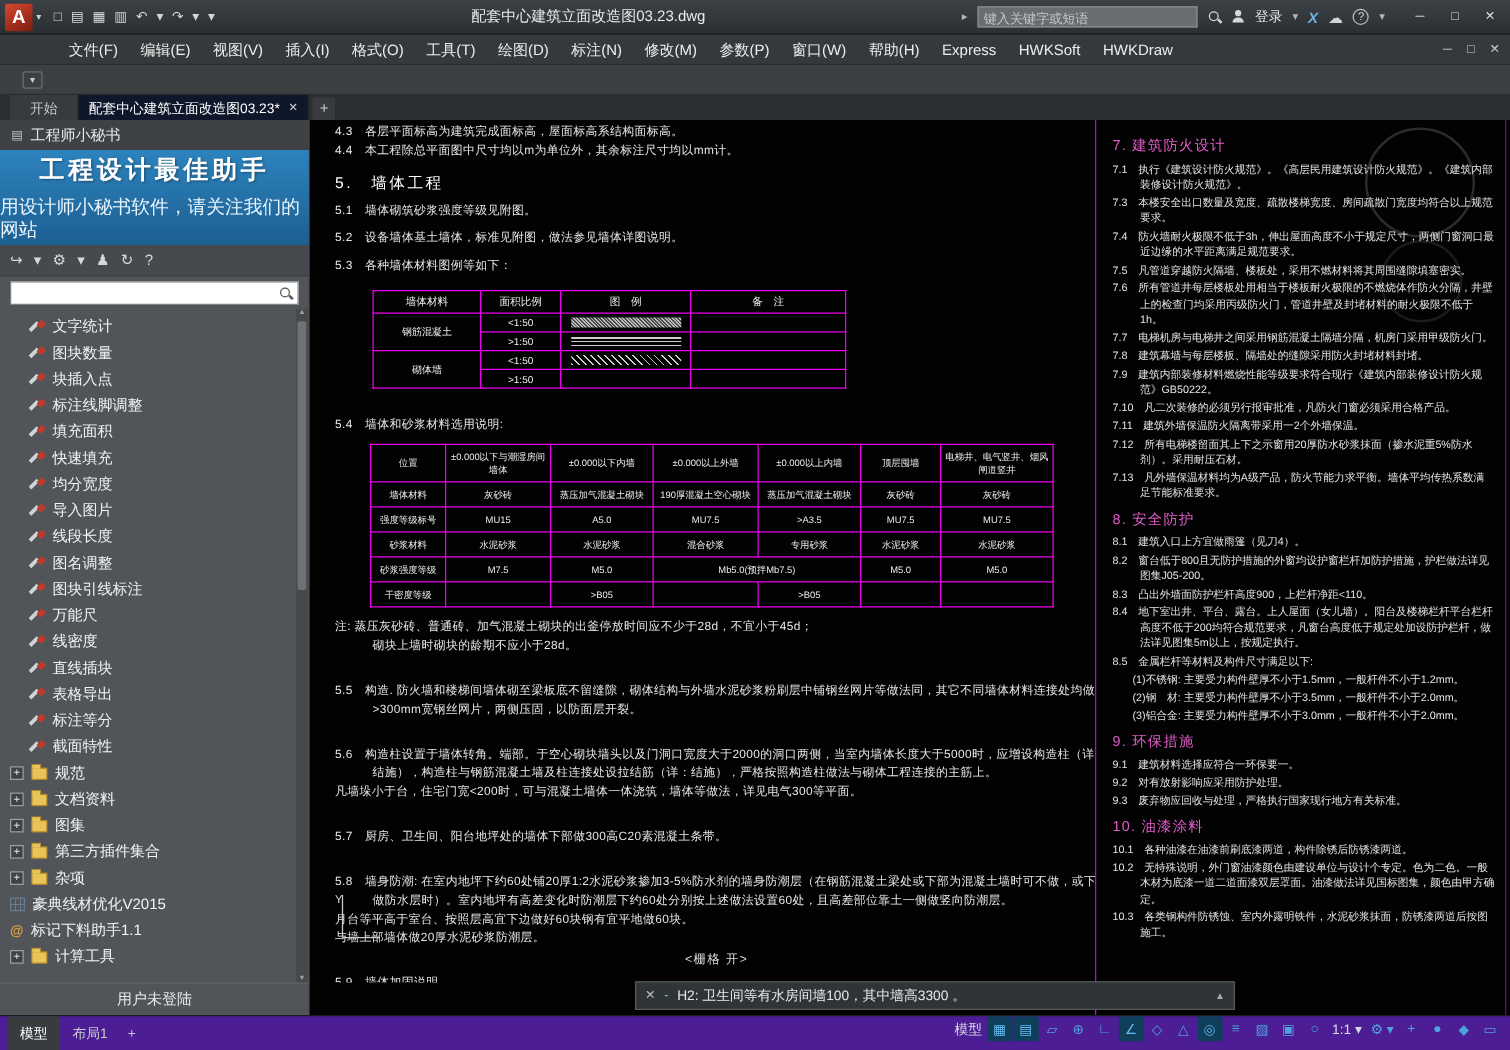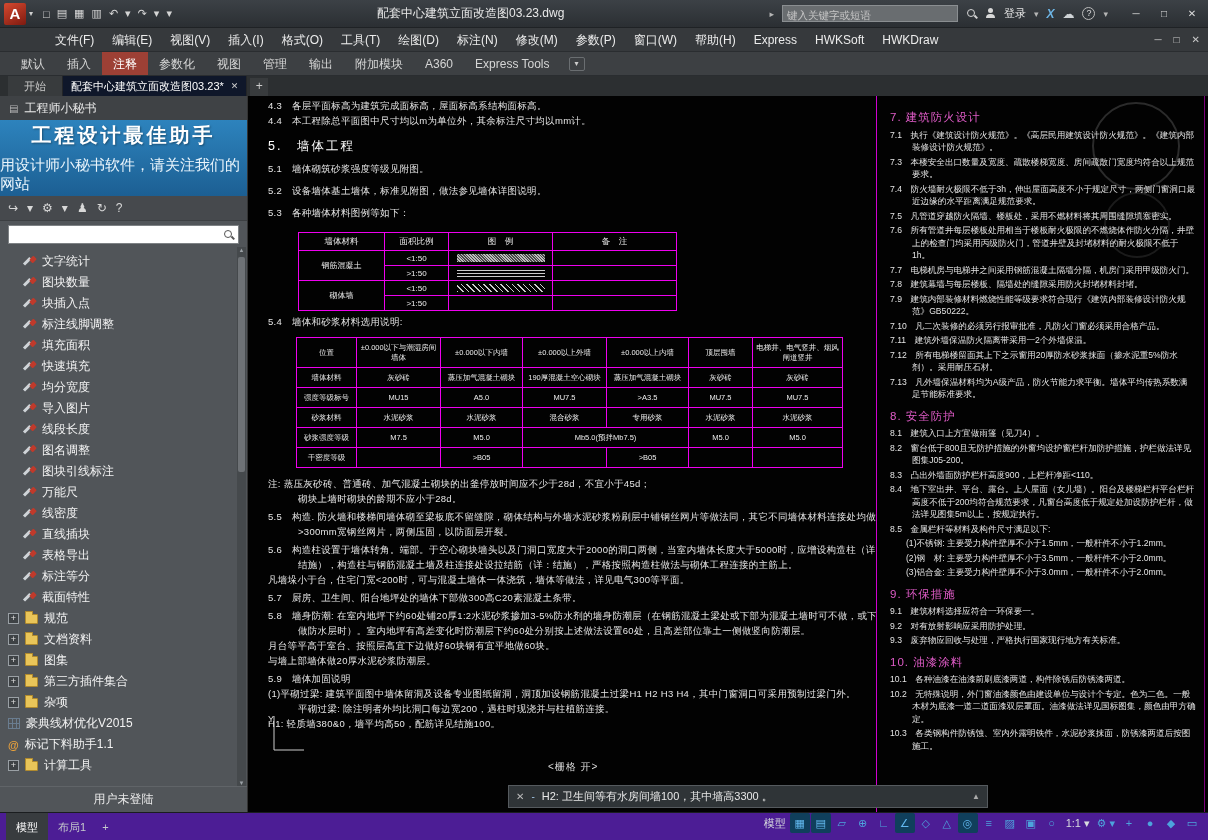--- a/index.html
+++ b/index.html
@@ -94,21 +94,21 @@
   .wmark{position:absolute;border:2px solid rgba(210,210,210,.2);border-radius:50%;pointer-events:none}
   #wm1{left:844px;top:6px;width:88px;height:88px}
   #wm2{left:856px;top:96px;width:66px;height:66px;border-color:rgba(210,210,210,.12)}
 
   .dwg-left{position:absolute;left:20px;top:2px;width:608px;height:688px;overflow:hidden}
   .dline{height:15px;line-height:15px;font-size:9.5px;letter-spacing:.3px;color:#e6e6e6;white-space:nowrap;overflow:hidden}
   .dline.h{font-size:12.5px;height:30px;line-height:36px;color:#fff;letter-spacing:2px}
   .dline.l22{height:22px;line-height:22px}
   .dline.note{margin-top:8px}
   .dline.ind{padding-left:30px}
-  .dline.mt{margin-top:3px}
+  .dline.mt{margin-top:21px}
 
   table.t1{margin:8px 0 0 30px;border-collapse:collapse}
   .t1 th,.t1 td{border:1px solid #ee00ee;font-size:8px;font-weight:normal;color:#eee;text-align:center;padding:0 2px;height:15px}
   .t1 th{height:18px;font-size:8.5px}
   .t1 .c0{width:86px}.t1 .c1{width:64px}.t1 .c2{width:104px}.t1 .c3{width:124px}
   .hatch{display:inline-block;width:88px;height:8px;vertical-align:middle}
   .hsolid{background:repeating-linear-gradient(45deg,#bbb 0,#bbb 1px,#4a4a4a 1px,#4a4a4a 2px)}
   .hlines{background:repeating-linear-gradient(0deg,#ccc 0,#ccc 1px,transparent 1px,transparent 3px)}
   .hdiag{background:repeating-linear-gradient(45deg,#ccc 0,#ccc 1px,transparent 1px,transparent 4px)}
 
@@ -203,33 +203,20 @@
       <span class="menu-item">HWKDraw</span>
     </div>
   <div class="mini-win">
     <span>─</span>
     <span>□</span>
     <span>✕</span>
   </div>
 </div>
 
 <div class="ribbontabs">
-  <div class="rtabs">
-
-  <span class="rtab">默认</span>
-      <span class="rtab">插入</span>
-      <span class="rtab active">注释</span>
-      <span class="rtab">参数化</span>
-      <span class="rtab">视图</span>
-      <span class="rtab">管理</span>
-      <span class="rtab">输出</span>
-      <span class="rtab">附加模块</span>
-      <span class="rtab">A360</span>
-      <span class="rtab">Express Tools</span>
-    </div>
   <span class="rcaret">▾</span>
 </div>
 
 <div class="filetabs">
   <span class="ftab">开始</span>
   <span class="ftab active">
     <span>配套中心建筑立面改造图03.23*</span>
     <span class="ftclose">✕</span>
   </span>
   <span class="ftplus">+</span>

